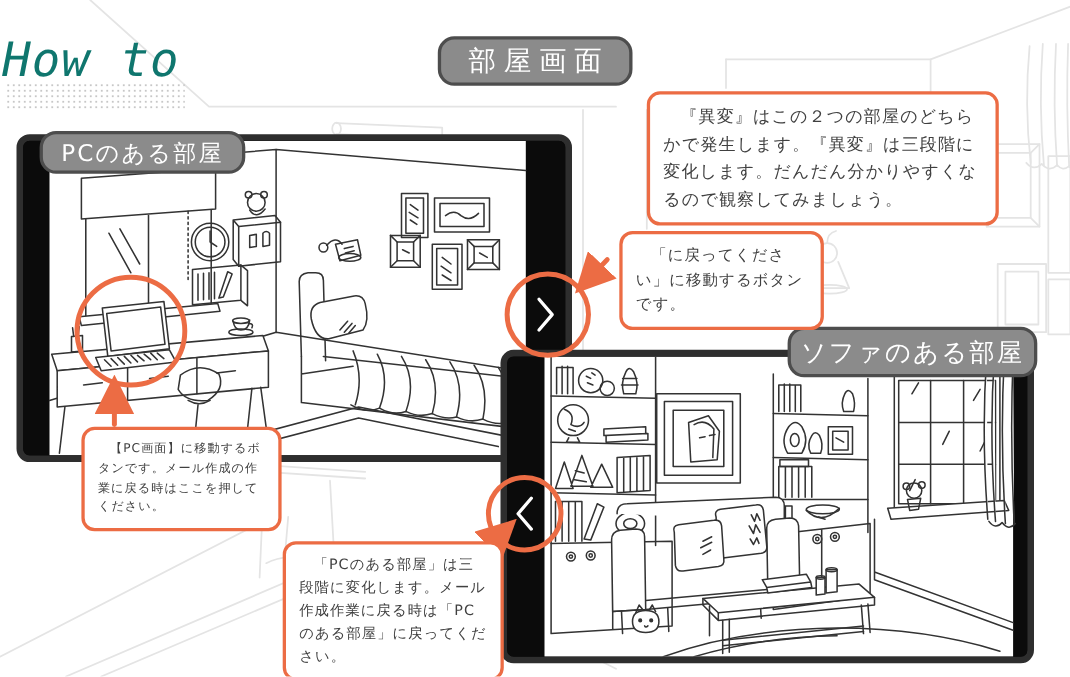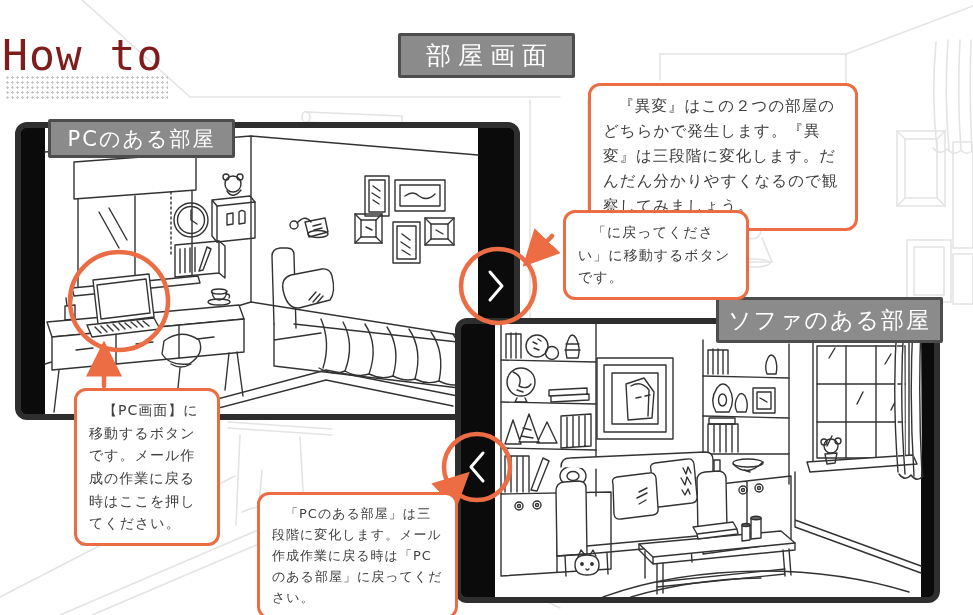--- a/index.html
+++ b/index.html
@@ -1,48 +1,48 @@
 <!DOCTYPE html>
 <html><head>
 <meta charset="utf-8">
 <style>
   html,body{margin:0;padding:0;background:#fff;}
   body{width:973px;height:615px;position:relative;overflow:hidden;
        font-family:"DejaVu Sans","Liberation Sans",sans-serif;color:#404040;}
   .bg-art{position:absolute;left:0;top:0;z-index:0;}
   
   .howto{position:absolute;left:2px;top:34px;z-index:3;font-family:"DejaVu Sans Mono","Liberation Mono",monospace;
-         font-size:43px;color:#7f1d1d;letter-spacing:1px;line-height:1;}
+         font-size:43px;color:#0f766e;letter-spacing:1px;line-height:1;font-style:italic;}
   .howto-band{position:absolute;left:5px;top:75px;width:163px;height:24px;z-index:2;
          background-image:radial-gradient(circle,#c7c7c7 1.1px,transparent 1.2px);
          background-size:5px 5px;}
   
-  .glabel{position:absolute;z-index:3;background:#8b8b8b;border:3px solid #4d4d4d;border-radius:2px;
+  .glabel{position:absolute;z-index:3;background:#8b8b8b;border:3px solid #4d4d4d;border-radius:15px;
           color:#fff;display:flex;align-items:center;justify-content:center;box-sizing:border-box;}
   .glabel.room{left:398px;top:33px;width:177px;height:45px;font-size:25px;letter-spacing:7px;padding-left:7px;}
-  .glabel.pc{left:48px;top:119px;width:187px;height:39px;font-size:21px;letter-spacing:2px;}
+  .glabel.pc{left:36px;top:119px;width:187px;height:39px;font-size:21px;letter-spacing:2px;}
   .glabel.sofa{left:716px;top:297px;width:227px;height:46px;font-size:23px;letter-spacing:2px;font-family:Liberation Serif, serif;}
   
   .panel{position:absolute;z-index:1;background:#0b0b0b;border:6px solid #2e2e2e;border-radius:12px;box-sizing:border-box;overflow:hidden;}
   .panel.pcroom{left:15px;top:122px;width:505px;height:298px;}
   .panel.sofaroom{left:455px;top:318px;width:485px;height:285px;}
   .panel svg{display:block;}
   
   .navbtn{position:absolute;z-index:2;width:38px;height:44px;cursor:pointer;}
   .navbtn.right{left:479px;top:264px;}
   .navbtn.left{left:458px;top:445px;}
   
   .overlay{position:absolute;left:0;top:0;z-index:4;pointer-events:none;}
   
   .callout{position:absolute;z-index:5;background:#fff;border:3px solid #ec6c44;border-radius:12px;
            box-sizing:border-box;padding:8px 12px;color:#404040;}
   .callout p{margin:0;text-indent:1em;letter-spacing:1px;line-height:1.62;}
-  .callout.anomaly{left:588px;top:83px;width:270px;min-height:112px;font-size:15.5px;}
+  .callout.anomaly{left:588px;top:83px;width:320px;min-height:112px;font-size:15.5px;}
   .callout.tosofa{left:563px;top:210px;width:186px;min-height:65px;font-size:14px;}
-  .callout.topcscreen{left:74px;top:388px;width:146px;min-height:95px;font-size:14px;}
+  .callout.topcscreen{left:74px;top:388px;width:182px;min-height:95px;font-size:11px;}
   .callout.topcroom{left:257px;top:492px;width:201px;min-height:100px;font-size:13px;}
 </style>
 </head>
 <body>
 
 <svg class="bg-art" width="973" height="615" viewBox="0 0 973 615">
   <g fill="none" stroke="#e4e4e4" stroke-width="1.6" stroke-linecap="round" stroke-linejoin="round">
     <path d="M82,0 L190,97 L560,97"></path>
     <path d="M660,54 L846,54 L973,6"></path>
     <path d="M846,54 L846,86 M660,54 L660,80"></path>

